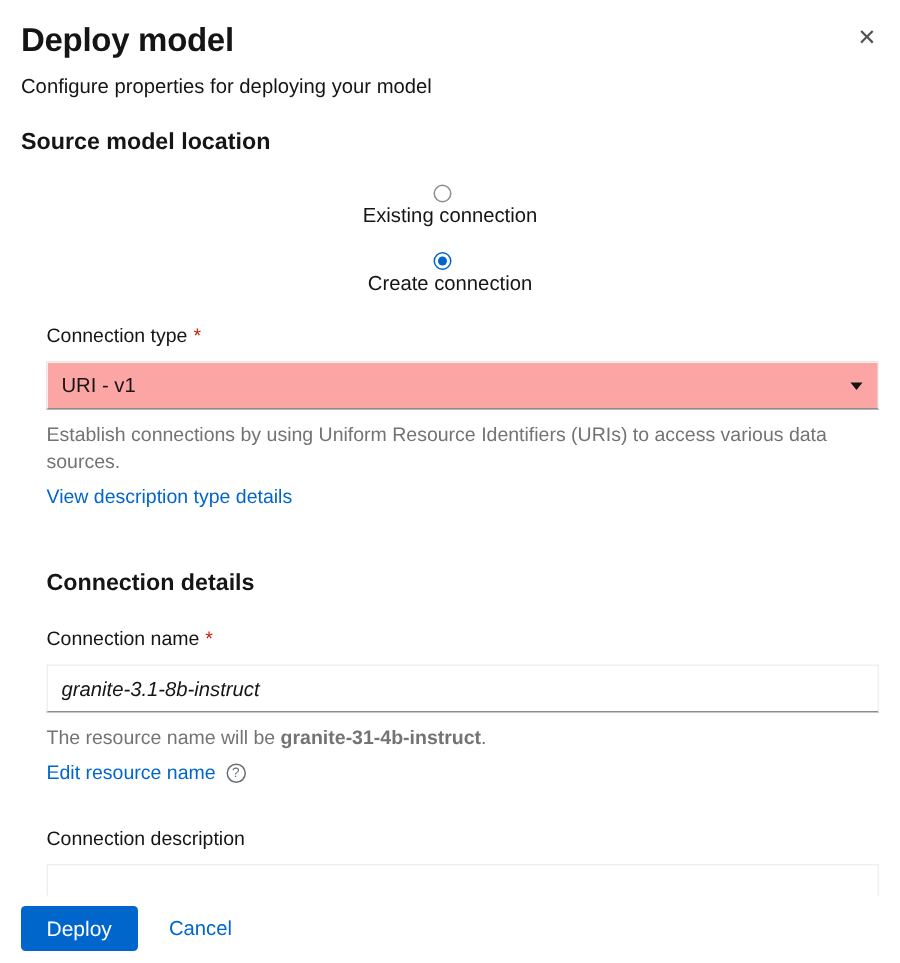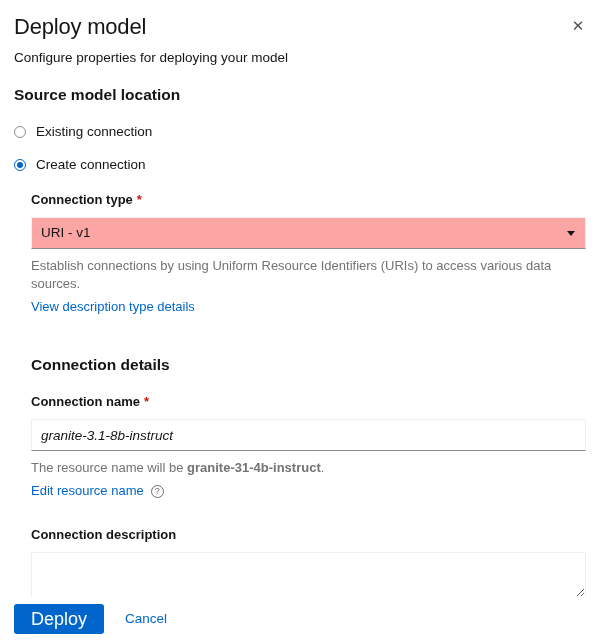--- a/index.html
+++ b/index.html
@@ -23,21 +23,21 @@
 
   
   .modal-header {
     position: absolute;
     left: 0; top: 0;
     width: 600px;
     padding: 13px 24px 0 14px;
   }
   .modal-title {
     font-size: 22px;
-    font-weight: 400;
+    font-weight: 700;
     line-height: 28px;
     letter-spacing: -0.2px;
     color: #151515;
     margin: 0;
   }
   .modal-subtitle {
     font-size: 13.5px;
     line-height: 20px;
     color: #151515;
     margin: 7px 0 0 0;
@@ -74,20 +74,21 @@
     color: #151515;
     margin: 12px 0 0 0;
     line-height: 22px;
   }
 
   
   .radio-row {
     display: flex;
     align-items: center;
     margin-top: 17px;
+    flex-direction: column;
   }
   .radio-row.second { margin-top: 15px; }
   .radio-mark {
     width: 12px; height: 12px;
     border-radius: 50%;
     border: 1px solid #8a8d90;
     background: #fff;
     margin-right: 10px;
     flex: 0 0 auto;
     position: relative;
@@ -110,21 +111,21 @@
     color: #151515;
     cursor: pointer;
     line-height: 18px;
   }
 
   
   .indent { margin-left: 17px; }
 
   .field-label {
     font-size: 13px;
-    font-weight: 700;
+    font-weight: 400;
     color: #151515;
     line-height: 18px;
     display: flex;
     align-items: center;
   }
   .req {
     color: #c9190b;
     font-size: 13px;
     margin-left: 4px;
     line-height: 12px;
@@ -239,21 +240,21 @@
     padding: 0 14px;
     display: flex;
     align-items: center;
     gap: 9px;
   }
   .btn-primary {
     background: #0066cc;
     color: #fff;
     border: none;
     border-radius: 3px;
-    font-size: 18px;
+    font-size: 14px;
     font-family: "Liberation Sans", sans-serif;
     padding: 6px 17px;
     cursor: pointer;
     line-height: 18px;
   }
   .btn-link {
     background: transparent;
     color: #0066cc;
     border: none;
     font-size: 13.5px;

